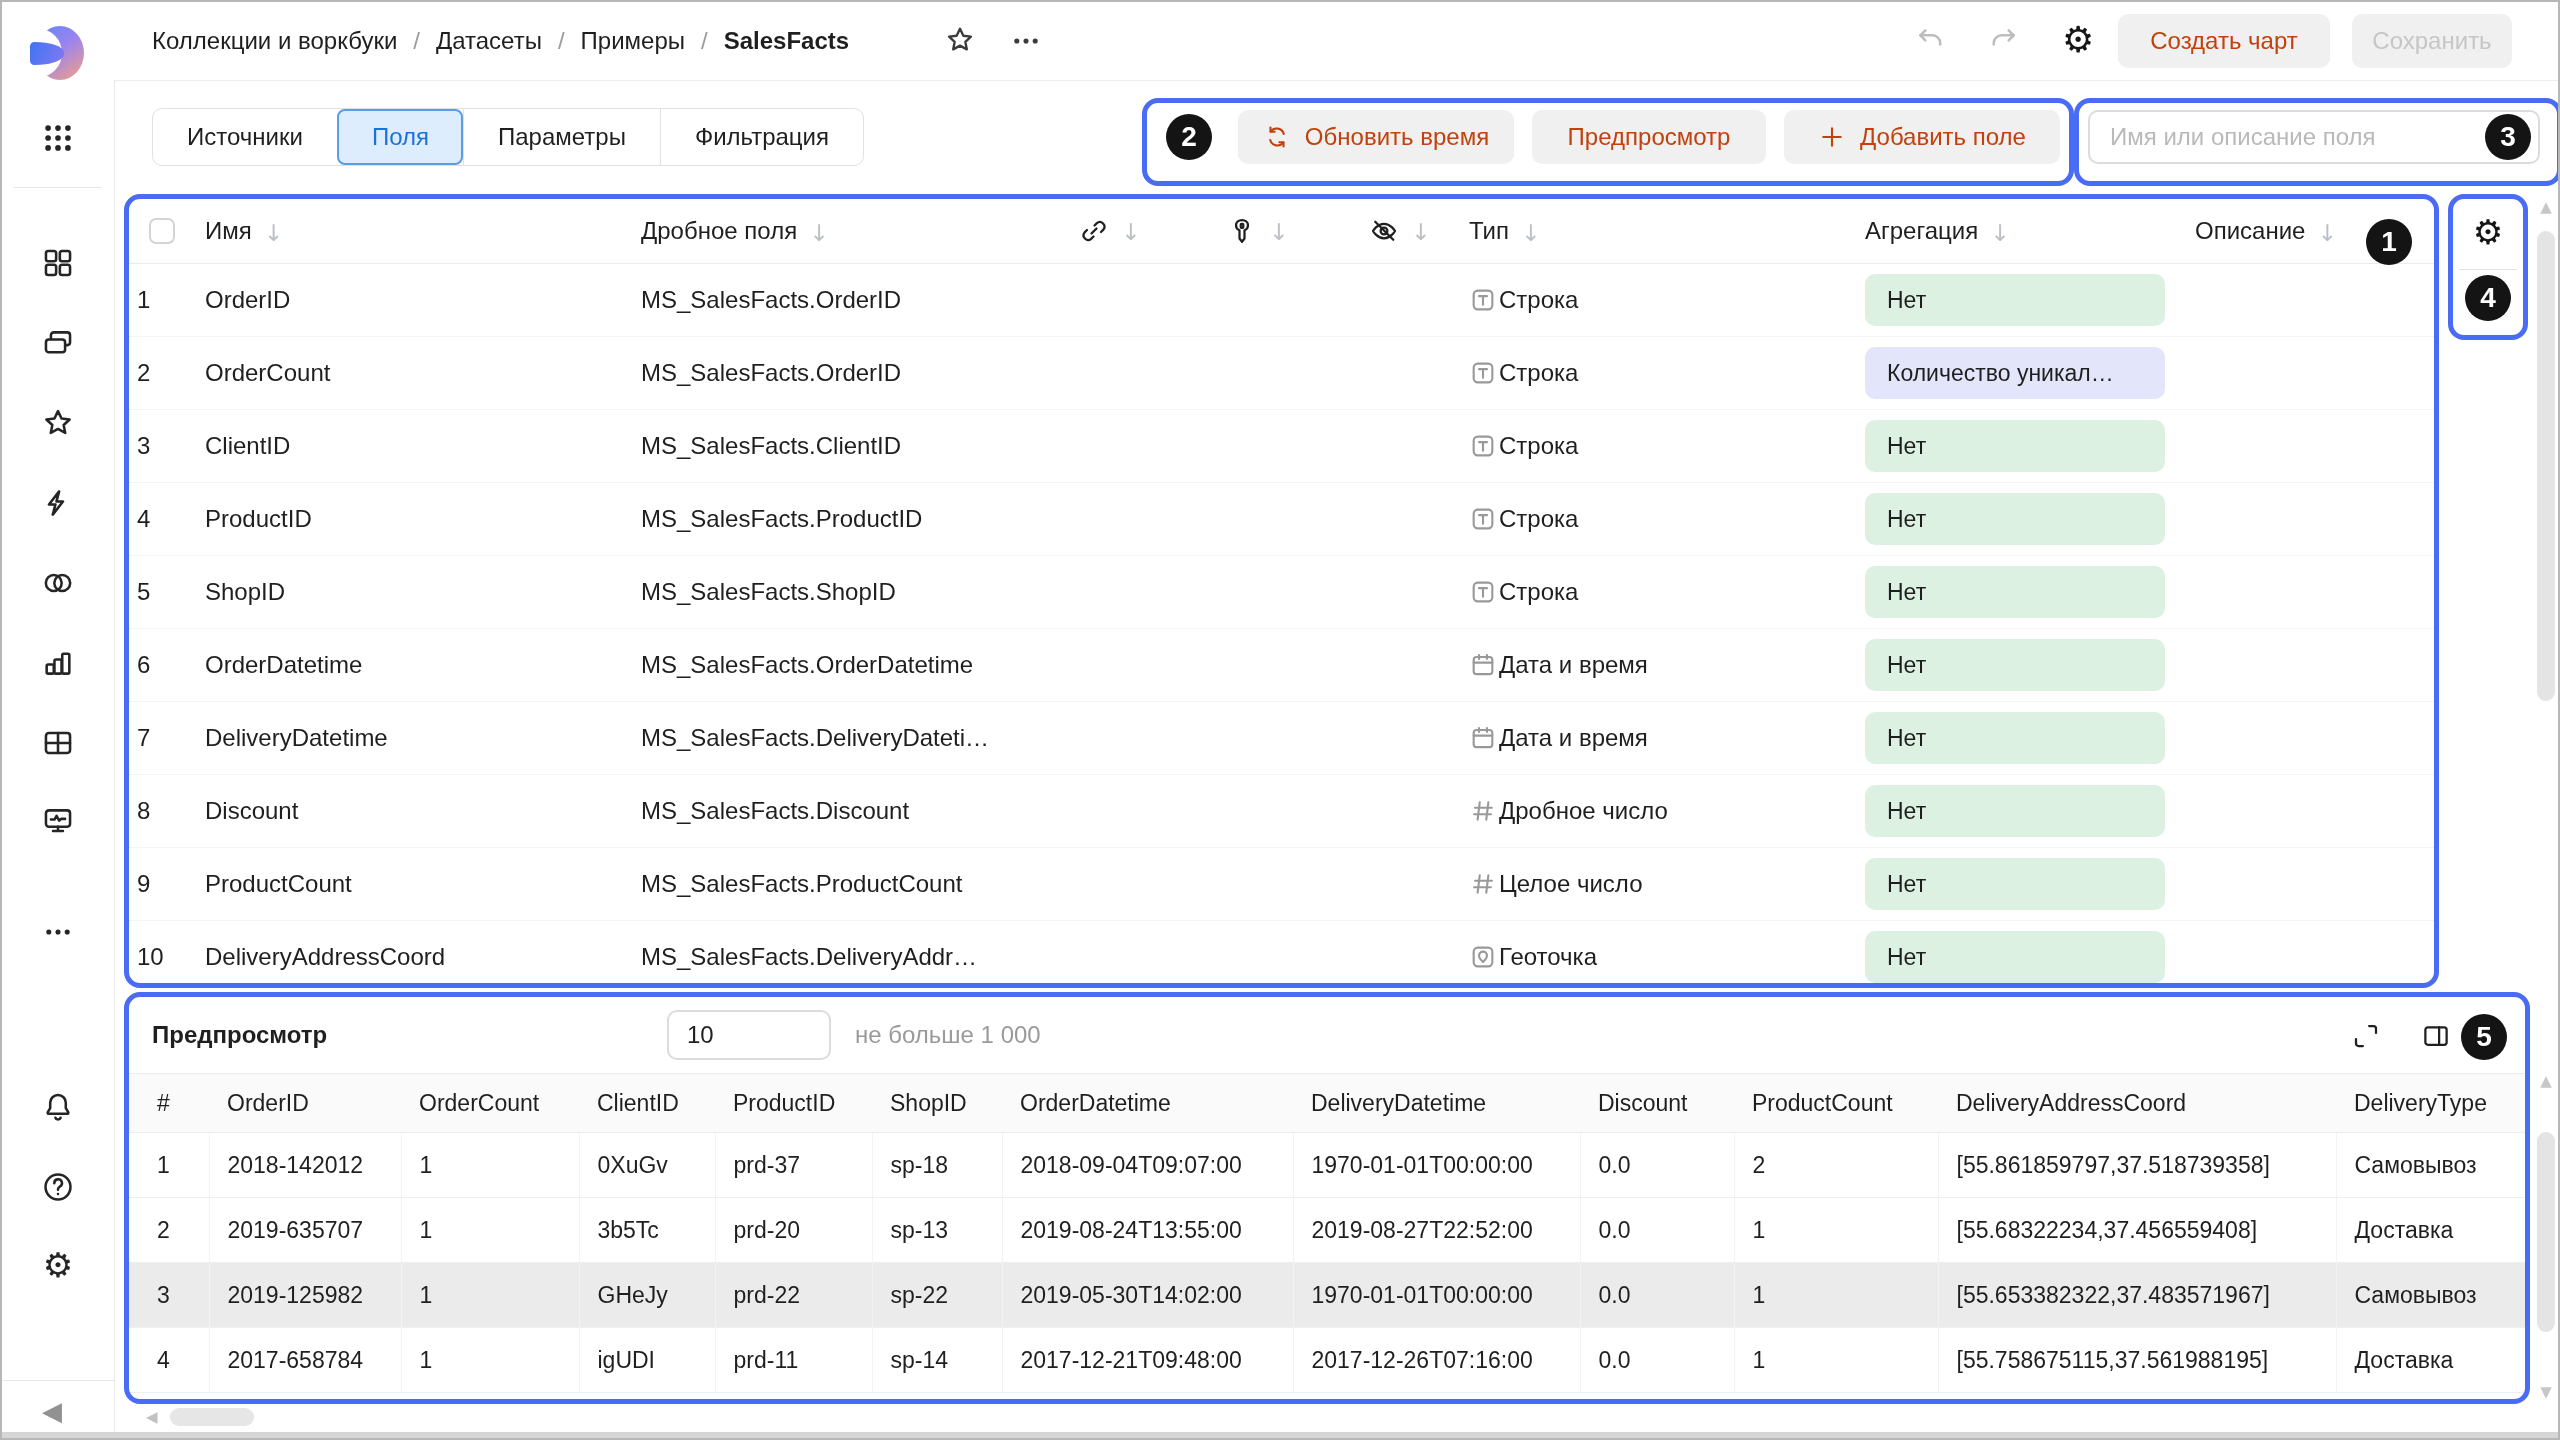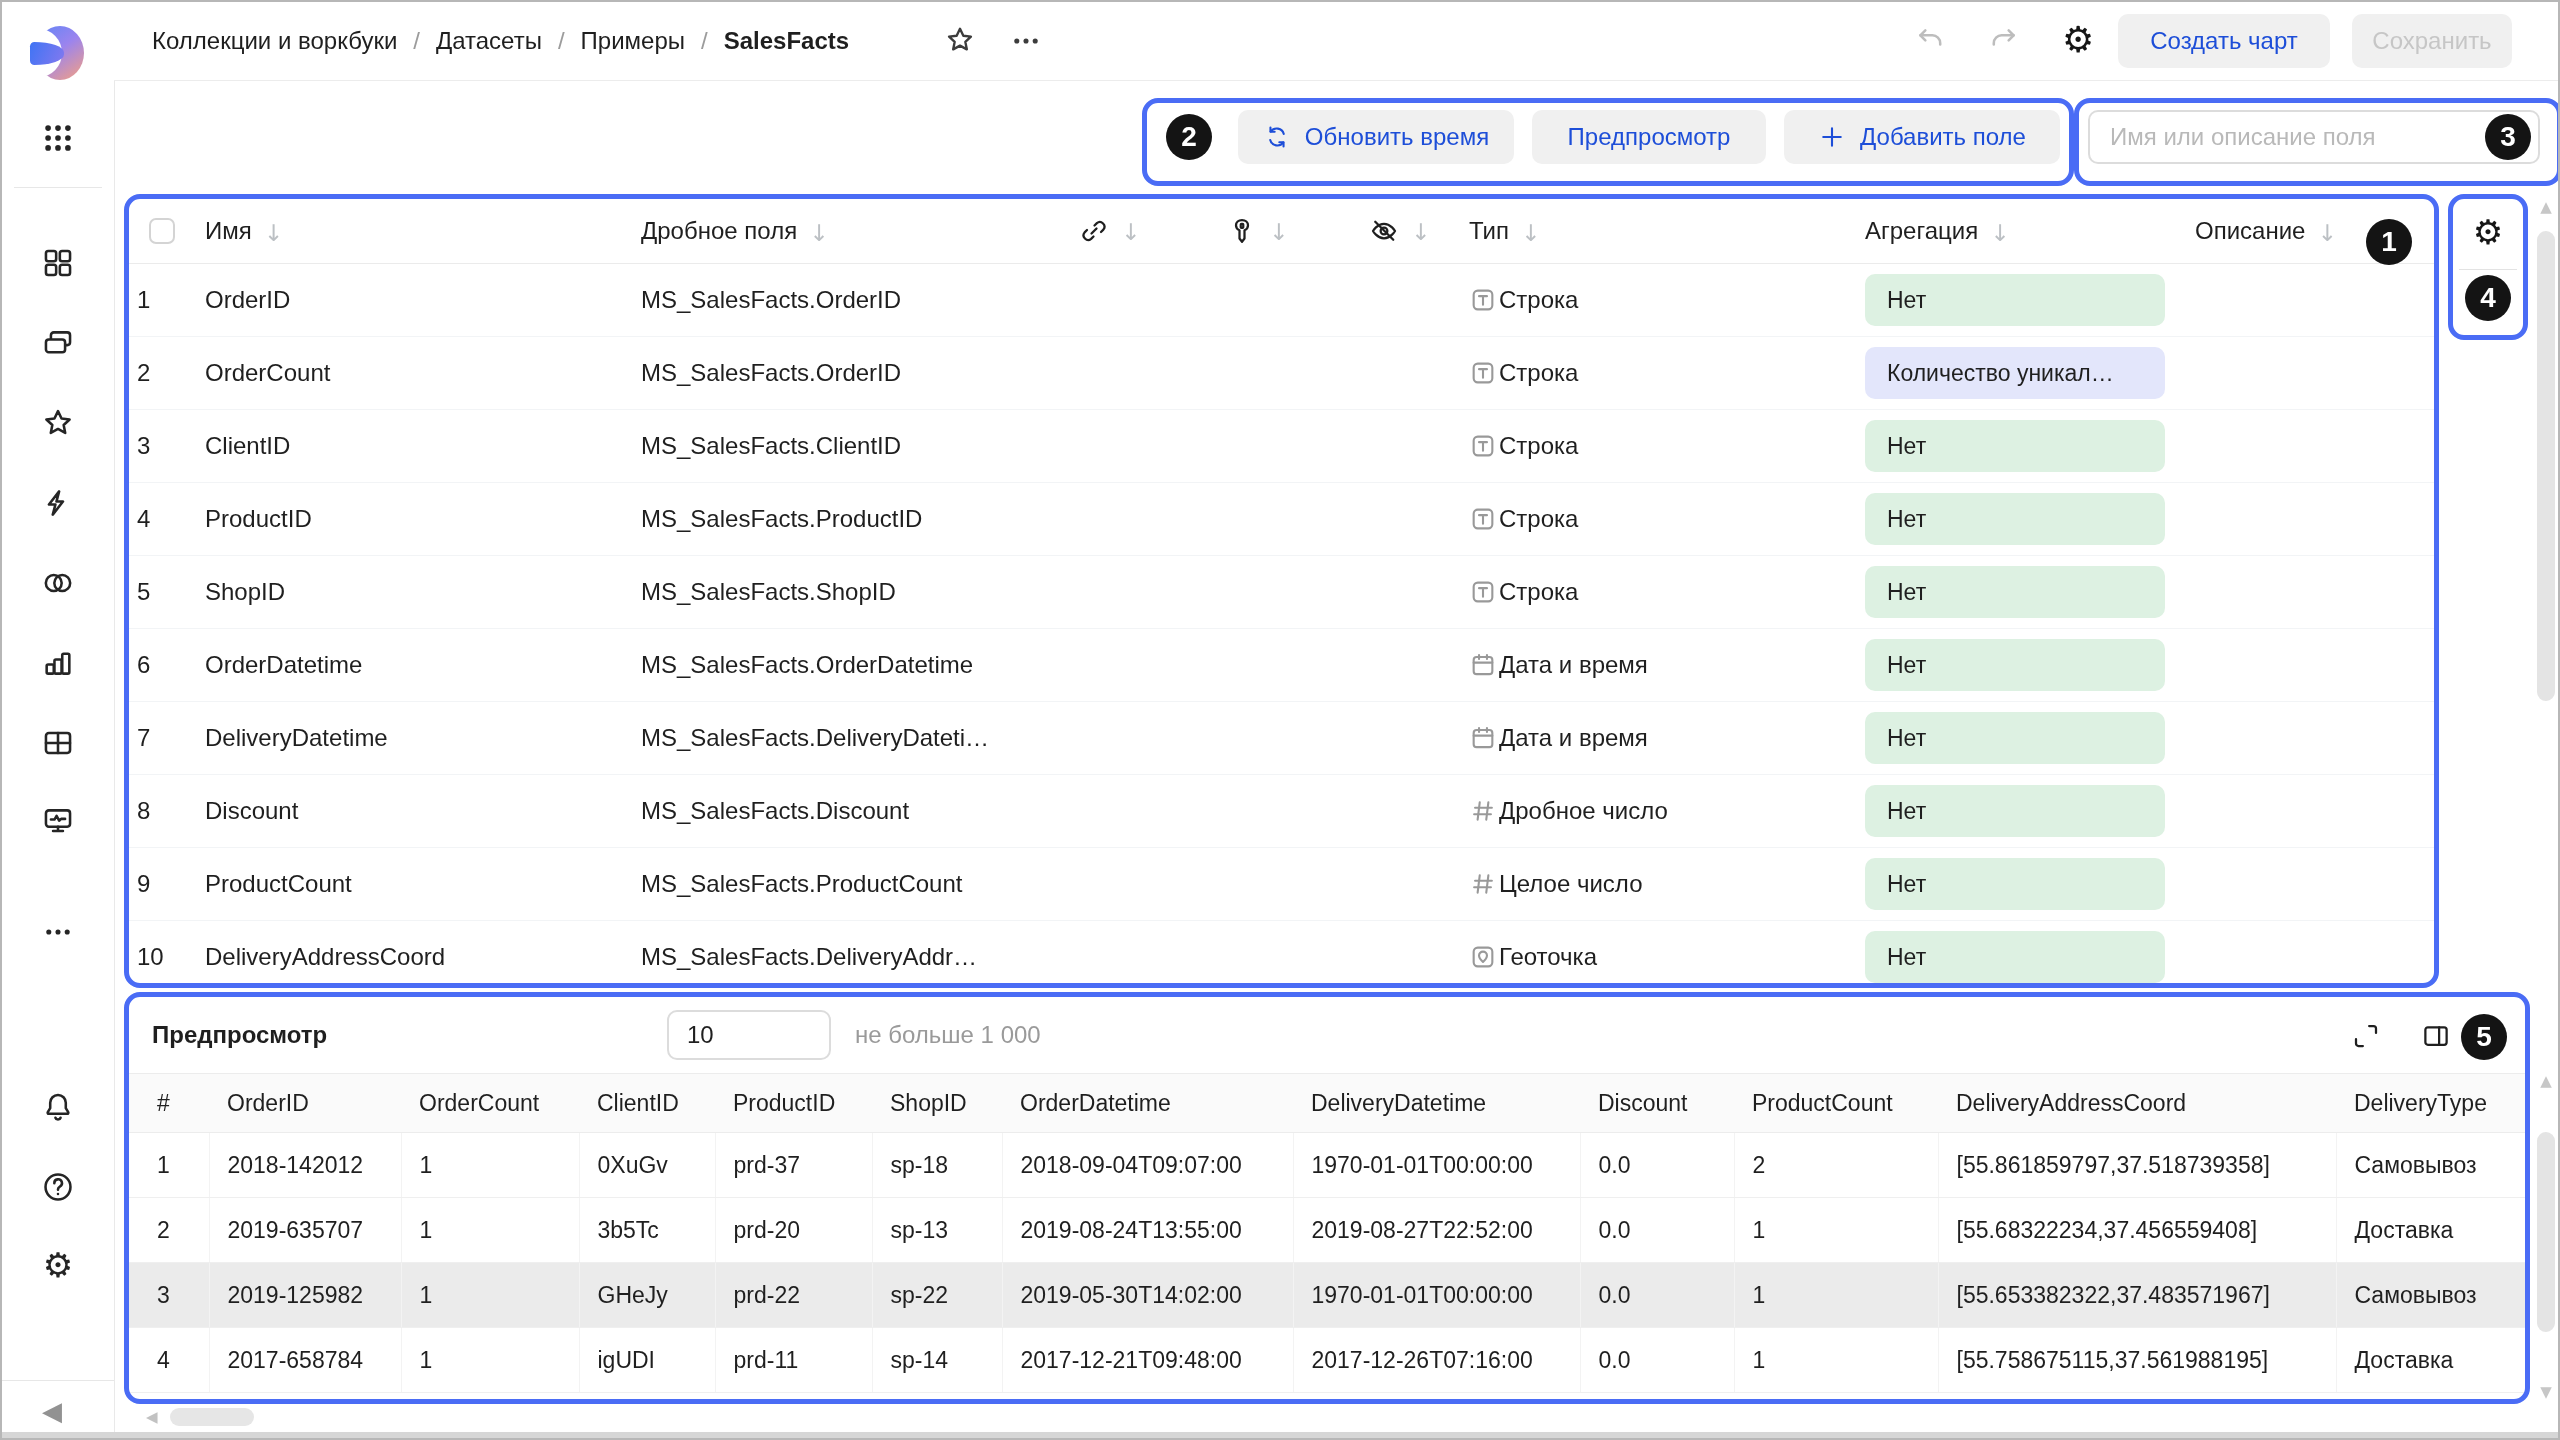--- a/index.html
+++ b/index.html
@@ -27,21 +27,21 @@
   #topbar{position:absolute;left:112px;top:0;width:2446px;height:78px;border-bottom:1px solid #ececec;background:#fff}
   #breadcrumb{position:absolute;left:38px;top:0;height:78px;display:flex;align-items:center;gap:16px;white-space:nowrap}
   .crumb{cursor:pointer}
   .crumb.current{font-weight:bold;cursor:default}
   .crumb-sep{color:#9c9c9c}
   #fav-star{left:830px;top:22px;width:34px;height:34px;color:#3c3c3c;cursor:pointer}
   #top-more{left:892px;top:28px;width:40px;height:22px;color:#3c3c3c;cursor:pointer;display:flex;align-items:center;justify-content:center}
   #undo-btn{left:1800px;top:22px;width:36px;height:36px;color:#bdbdbd;cursor:pointer}
   #redo-btn{left:1872px;top:22px;width:36px;height:36px;color:#bdbdbd;cursor:pointer}
   #top-gear{left:1948px;top:20px;width:36px;height:36px;color:#161616;cursor:pointer;font-size:36px}
-  .btn{display:flex;align-items:center;justify-content:center;gap:14px;background:#f0f0f0;border-radius:10px;height:54px;font-size:24px;color:#1d4ed8;cursor:pointer;white-space:nowrap}
+  .btn{display:flex;align-items:center;justify-content:center;gap:14px;background:#f0f0f0;border-radius:10px;height:54px;font-size:24px;color:#c2410c;cursor:pointer;white-space:nowrap}
   #btn-create{left:2004px;top:12px;width:212px}
   #btn-save{left:2238px;top:12px;width:160px;color:#c6c6c6;cursor:default}
 
   
   #tabs{position:absolute;left:150px;top:106px;height:58px;display:flex;border:1.5px solid #e1e1e1;border-radius:10px;box-sizing:border-box;background:#fff;overflow:hidden}
   .tab{display:flex;align-items:center;padding:0 34px;font-size:24px;cursor:pointer;border-left:1.5px solid #e1e1e1;box-sizing:border-box}
   .tab:first-child{border-left:none}
   .tab.selected{background:#ddedfd;color:#1a73d9;border-radius:8px;outline:2.5px solid #5e9ce2;outline-offset:-2.5px;border-left-color:transparent}
 
   
@@ -246,20 +246,26 @@
         <svg width="34" height="34" viewBox="0 0 24 24">
           <path d="M16 4.5 19.5 8 16 11.5"></path>
           <path d="M19.5 8H11a5.5 5.5 0 0 0-5.5 5.5v1"></path>
         </svg>
       </span>
     <span id="top-gear" class="abs glyph">⚙</span>
     <div id="btn-create" class="btn abs">Создать чарт</div>
     <div id="btn-save" class="btn abs">Сохранить</div>
   </div>
 
+  <div id="tabs">
+      <div class="tab">Источники</div>
+      <div class="tab selected">Поля</div>
+      <div class="tab">Параметры</div>
+      <div class="tab">Фильтрация</div>
+    </div>
 
   <div class="annbox" style="left:1140px;top:96px;width:922px;height:78px"></div>
   <div class="ann" style="left:1164px;top:112px">2</div>
   <div id="btn-refresh" class="btn abs">
     <span style="width:28px;height:28px">
         <svg width="28" height="28" viewBox="0 0 24 24">
           <path d="M17.8 9.4A6.3 6.3 0 0 0 6.6 7.3"></path>
           <path d="M6.2 14.6a6.3 6.3 0 0 0 11.2 2.1"></path>
           <path d="M6.4 3.9v3.6H10"></path>
           <path d="M17.6 20.1v-3.6H14"></path>

